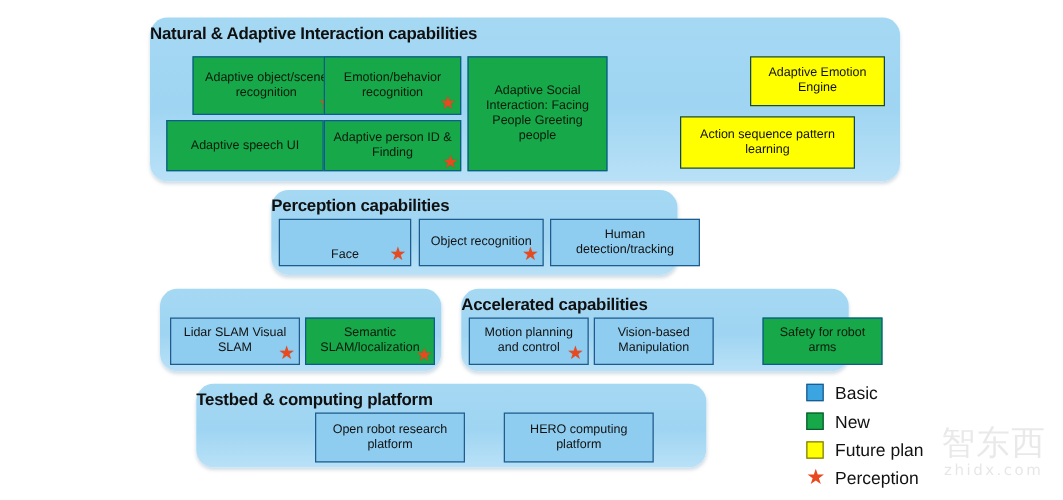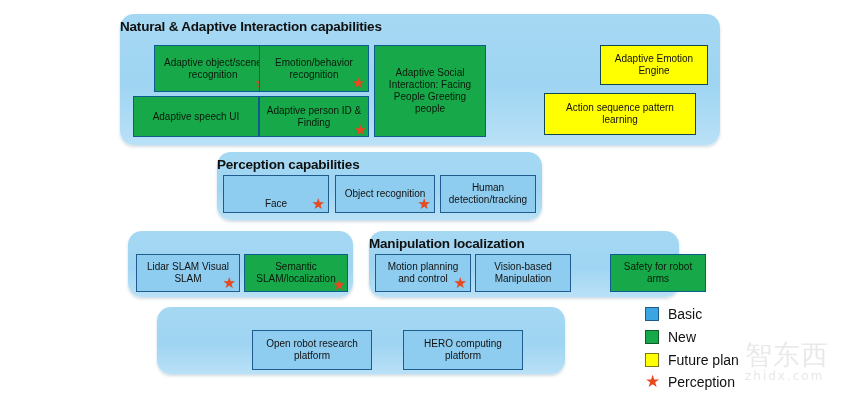--- a/index.html
+++ b/index.html
@@ -125,20 +125,21 @@
   
   #watermark {
     position: absolute;
     left: 745px;
     top: 340px;
     width: 100px;
     height: 55px;
     opacity: 0.30;
     pointer-events: none;
     user-select: none;
+    text-align: center;
   }
   #watermark .wm-logo {
     font-size: 27px;
     line-height: 30px;
     color: #b9b9b9;
     letter-spacing: 1px;
     font-family: "DejaVu Sans", sans-serif;
   }
   #watermark .wm-url {
     font-size: 12px;
@@ -174,74 +175,75 @@
 
   <div class="box new" style="left:13px; top:82px; width:126px; height:41px;">
     <span class="label">Adaptive  speech UI</span>
   </div>
 
   <div class="box new" style="left:139px; top:82px; width:110px; height:41px;">
     <span class="label">Adaptive person ID &amp; Finding</span>
     <span class="star br2">★</span>
   </div>
 
-  <div class="box future" style="left:424px; top:79px; width:152px; height:42px;align-items:center;">
+  <div class="box future" style="left:424px; top:79px; width:140px; height:42px;align-items:center;">
     <span class="label">Action sequence pattern learning</span>
   </div>
 </div>
 
 <div class="group" id="g-perception" style="left:217px; top:152px; width:325px; height:68px;">
   <div class="group-title">Perception capabilities</div>
 
   <div class="box basic" style="left:6px; top:23px; width:106px; height:38px;align-items:flex-end;">
     <span class="label">Face</span>
     <span class="star br">★</span>
   </div>
 
   <div class="box basic" style="left:118px; top:23px; width:100px; height:38px;">
     <span class="label">Object recognition</span>
     <span class="star br">★</span>
   </div>
 
-  <div class="box basic" style="left:223px; top:23px; width:96px; height:38px;">
+  <div class="box basic" style="left:223px; top:23px; width:120px; height:38px;">
     <span class="label">Human detection/tracking</span>
   </div>
 </div>
 
 <div class="group" id="g-moving" style="left:128px; top:231px; width:225px; height:66px;">
 
   <div class="box basic" style="left:8px; top:23px; width:104px; height:38px;">
     <span class="label">Lidar SLAM Visual SLAM</span>
     <span class="star br">★</span>
   </div>
 
   <div class="box new" style="left:116px; top:23px; width:104px; height:38px;">
     <span class="label">Semantic SLAM/localization</span>
     <span class="star br2">★</span>
   </div>
 </div>
 
 <div class="group" id="g-manipulation" style="left:369px; top:231px; width:310px; height:66px;">
-  <div class="group-title">Manipulation localization</div>
+  <div class="group-title">Accelerated capabilities</div>
 
   <div class="box basic" style="left:6px; top:23px; width:96px; height:38px;">
     <span class="label">Motion planning and control</span>
     <span class="star br">★</span>
   </div>
 
   <div class="box basic" style="left:106px; top:23px; width:96px; height:38px;">
     <span class="label">Vision-based Manipulation</span>
   </div>
 
   <div class="box new" style="left:206px; top:23px; width:96px; height:38px;margin-left:35px;">
     <span class="label">Safety for robot arms</span>
   </div>
 </div>
 
 <div class="group" id="g-testbed" style="left:157px; top:307px; width:408px; height:67px;">
+  <div class="group-title">Testbed &amp; computing platform</div>
 
   <div class="box basic" style="left:95px; top:23px; width:120px; height:40px;">
     <span class="label">Open robot research platform</span>
   </div>
 
   <div class="box basic" style="left:246px; top:23px; width:120px; height:40px;">
     <span class="label">HERO computing platform</span>
   </div>
 </div>
 

